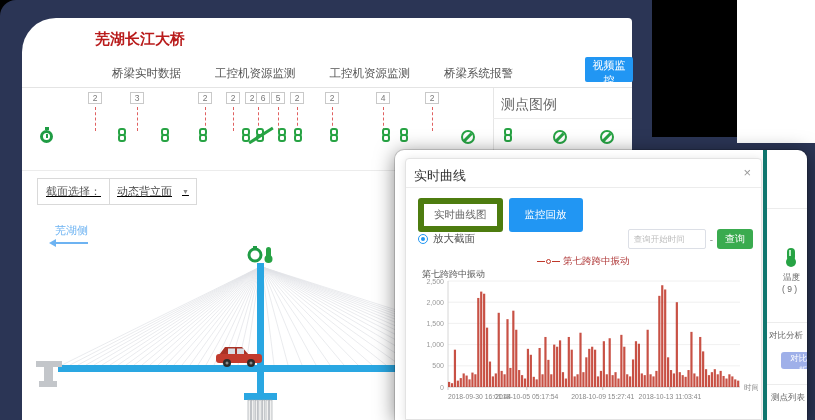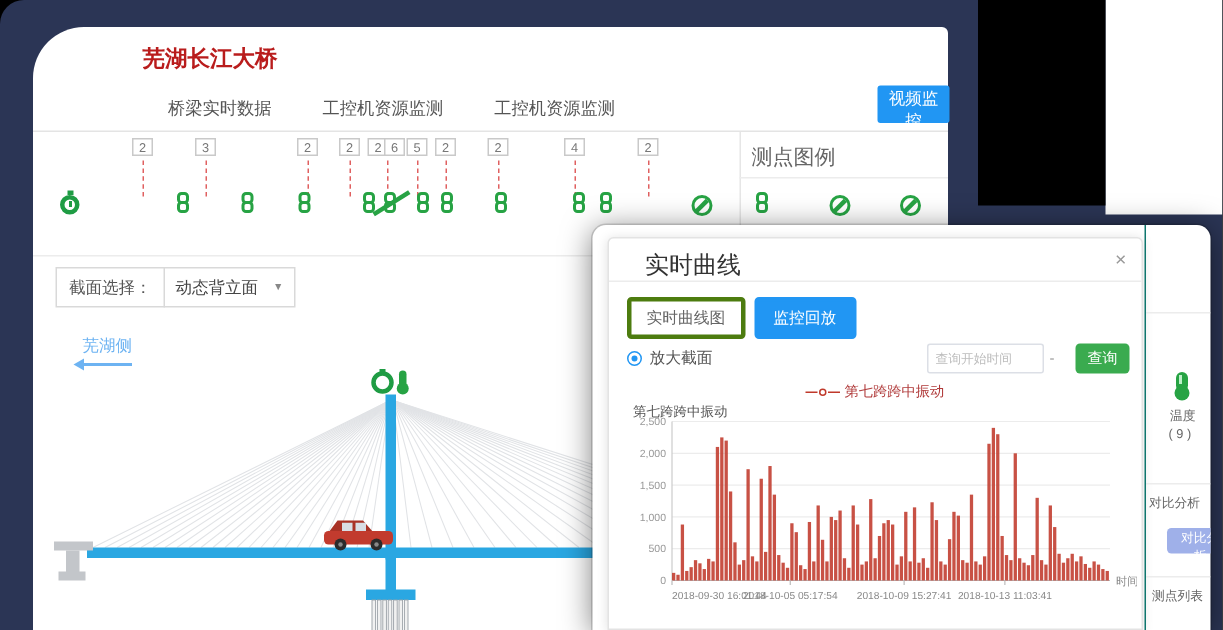--- a/index.html
+++ b/index.html
@@ -31,58 +31,58 @@
   .ban-icon::before{content:"";position:absolute;left:-1px;top:4px;width:11px;height:2.5px;background:#27a344;transform:rotate(-45deg);}
   .slash{position:absolute;width:28px;height:3px;background:#27a344;transform:rotate(-32deg);}
 
   
   .right-divider{position:absolute;left:471px;top:70px;bottom:0;width:1px;background:#e6e6e6;}
   .legend-title{position:absolute;left:479px;top:78px;font-size:14px;color:#666;}
   .legend-head-line{position:absolute;left:471px;top:100px;width:139px;height:1px;background:#ececec;}
   .divider2{position:absolute;left:0;top:152px;width:471px;height:1px;background:#ececec;}
 
   
-  .section-bar{position:absolute;left:15px;top:160px;height:27px;display:flex;align-items:center;}
+  .section-bar{position:absolute;left:15px;top:160px;height:27px;display:flex;align-items:center;text-decoration:underline;}
   .sel-group{display:flex;height:27px;border:1px solid #d9d9d9;align-items:center;}
   .sel-label{padding:0 8px;font-size:11px;color:#555;}
   .sel-box{display:flex;align-items:center;height:27px;border-left:1px solid #d9d9d9;padding:0 7px;font-size:11px;color:#444;gap:10px;cursor:pointer;}
   .sel-caret{font-size:7px;color:#888;}
   .zoom-btn{margin-left:23px;height:27px;padding:0 11px;border:1px solid #d9d9d9;background:#fff;font-size:11px;color:#555;border-radius:2px;}
 
   
   .bridge-label{position:absolute;left:33px;top:205px;font-size:11px;color:#6db3f2;}
   .bridge-arrow{position:absolute;left:30px;top:224px;width:36px;height:2px;background:#6db3f2;}
   .bridge-arrow::before{content:"";position:absolute;left:-7px;top:-3px;border:4px solid transparent;border-right:7px solid #6db3f2;}
   .bridge-svg{position:absolute;left:0;top:203px;}
 
   
   .front-win{position:absolute;left:395px;top:150px;width:412px;height:270px;background:#fff;border-radius:9px 9px 0 0;box-shadow:0 3px 20px rgba(0,0,0,.5),0 0 0 1px rgba(0,0,0,.15);}
   .dialog{position:absolute;left:10px;top:8px;width:357px;height:262px;background:#fff;border:1px solid #e3e3e3;border-radius:4px 4px 0 0;box-shadow:0 1px 8px rgba(0,0,0,.12);overflow:hidden;}
   .dlg-head{position:relative;height:29px;border-bottom:1px solid #ececec;}
-  .dlg-title{position:absolute;left:24px;top:8px;font-size:16px;color:#333;font-family:Liberation Serif, serif;}
+  .dlg-title{position:absolute;left:8px;top:8px;font-size:13px;color:#333;font-family:Liberation Serif, serif;}
   .dlg-close{position:absolute;right:10px;top:6px;font-size:13px;color:#999;cursor:pointer;}
   .dlg-tabs{position:absolute;left:12px;top:39px;display:flex;gap:6px;}
-  .dlg-tab{font-size:10.5px;padding:4px 10px;border:3px solid #4d7c0f;border-radius:3px;color:#666;background:#fff;cursor:pointer;}
+  .dlg-tab{font-size:10.5px;padding:4px 10px;border:6px solid #4d7c0f;border-radius:3px;color:#666;background:#fff;cursor:pointer;}
   .dlg-tab.active{background:#2196f3;border-color:#2196f3;color:#fff;text-align:center;}
   .dlg-controls{position:absolute;left:12px;top:70px;width:335px;display:flex;align-items:center;}
   .radio{width:10px;height:10px;border:1px solid #2196f3;border-radius:50%;position:relative;margin-right:5px;}
   .radio::before{content:"";position:absolute;left:2px;top:2px;width:4px;height:4px;border-radius:50%;background:#2196f3;}
   .radio-label{font-size:10.5px;color:#555;}
   .dlg-input{width:78px;height:20px;border:1px solid #dcdfe6;border-radius:2px;font-size:8.5px;padding:0 5px;color:#666;}
   .dlg-input::placeholder{color:#bdbdbd;}
   .ctl-sep{font-size:10px;color:#999;margin:0 4px;}
-  .search-btn{width:36px;height:20px;margin-left:10px;background:#3aab4f;border:none;border-radius:3px;color:#fff;font-size:10px;}
+  .search-btn{width:36px;height:20px;background:#3aab4f;border:none;border-radius:3px;color:#fff;font-size:10px;}
   .dlg-legend{position:absolute;left:0;top:96px;width:100%;text-align:center;font-size:9.5px;color:#b03a3a;}
   .lg-line{display:inline-block;width:8px;height:1.5px;background:#c0392b;vertical-align:middle;}
   .lg-dot{display:inline-block;width:5px;height:5px;border:1.5px solid #c0392b;border-radius:50%;vertical-align:middle;margin:0 1px;}
   .chart-title{position:absolute;left:16px;top:109px;font-size:9px;color:#555;}
   .chart-svg{position:absolute;left:12px;top:118px;}
 
   
-  .right-sliver{position:absolute;left:368px;top:0;width:44px;height:270px;overflow:hidden;border-left:1px solid #0f766e;}
+  .right-sliver{position:absolute;left:368px;top:0;width:44px;height:270px;overflow:hidden;border-left:4px solid #0f766e;}
   .sliver-line{position:absolute;left:0;width:100%;height:1px;background:#ececec;}
   .thermo{position:absolute;left:20px;top:98px;width:8px;height:13px;background:#27a344;border-radius:4px;}
   .thermo::before{content:"";position:absolute;left:2px;top:2px;width:2px;height:6px;background:#bdf0c9;}
   .thermo::after{content:"";position:absolute;left:-1px;top:9px;width:10px;height:10px;background:#27a344;border-radius:50%;}
   .sliver-txt{position:absolute;font-size:8.5px;color:#666;white-space:nowrap;}
   .compare-btn{position:absolute;left:14px;top:202px;width:44px;height:17px;background:#9fb0e9;border:none;border-radius:3px;color:#fff;font-size:8.5px;}
 </style>
 </head>
 <body>
 
@@ -90,20 +90,21 @@
   <div class="corner-win"></div>
   <div class="black-box"></div>
 
   <div class="main-win">
     <div class="mw-title">芜湖长江大桥</div>
     <div class="tab-underline"></div>
     <div class="tabbar" id="main-tabs">
         <div class="tab">桥梁实时数据</div>
         <div class="tab">工控机资源监测</div>
         <div class="tab">工控机资源监测</div>
+        <div class="tab">桥梁系统报警</div>
       </div>
     <button class="video-btn">视频监控</button>
 
     <div class="sensor-strip" id="sensor-strip">
         <div class="badge" style="left: 66px; top: 2px;">2</div>
         <div class="badge" style="left: 108px; top: 2px;">3</div>
         <div class="badge" style="left: 176px; top: 2px;">2</div>
         <div class="badge" style="left: 204px; top: 2px;">2</div>
         <div class="badge" style="left: 223px; top: 2px;">2</div>
         <div class="badge" style="left: 234px; top: 2px;">6</div>

